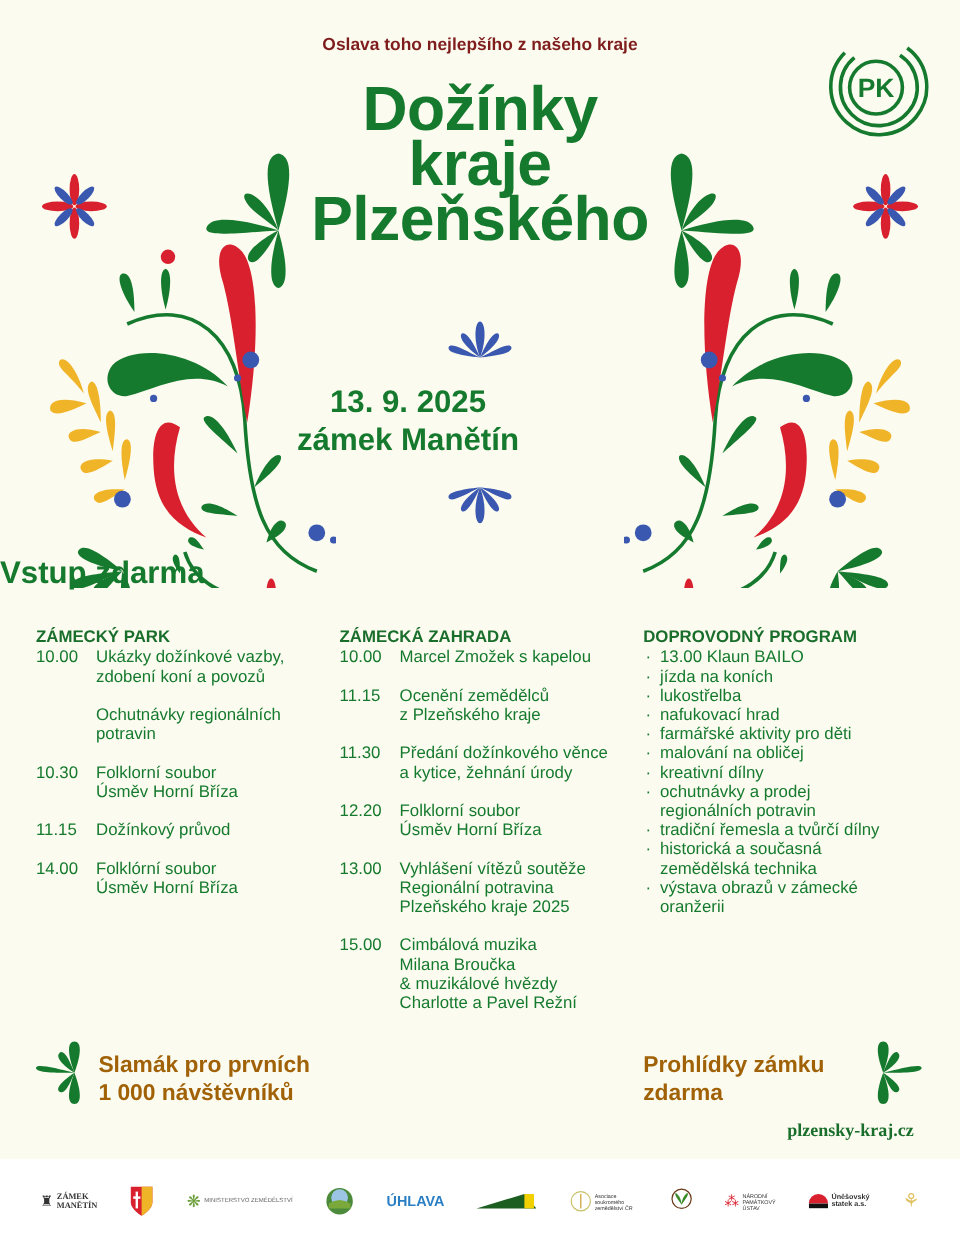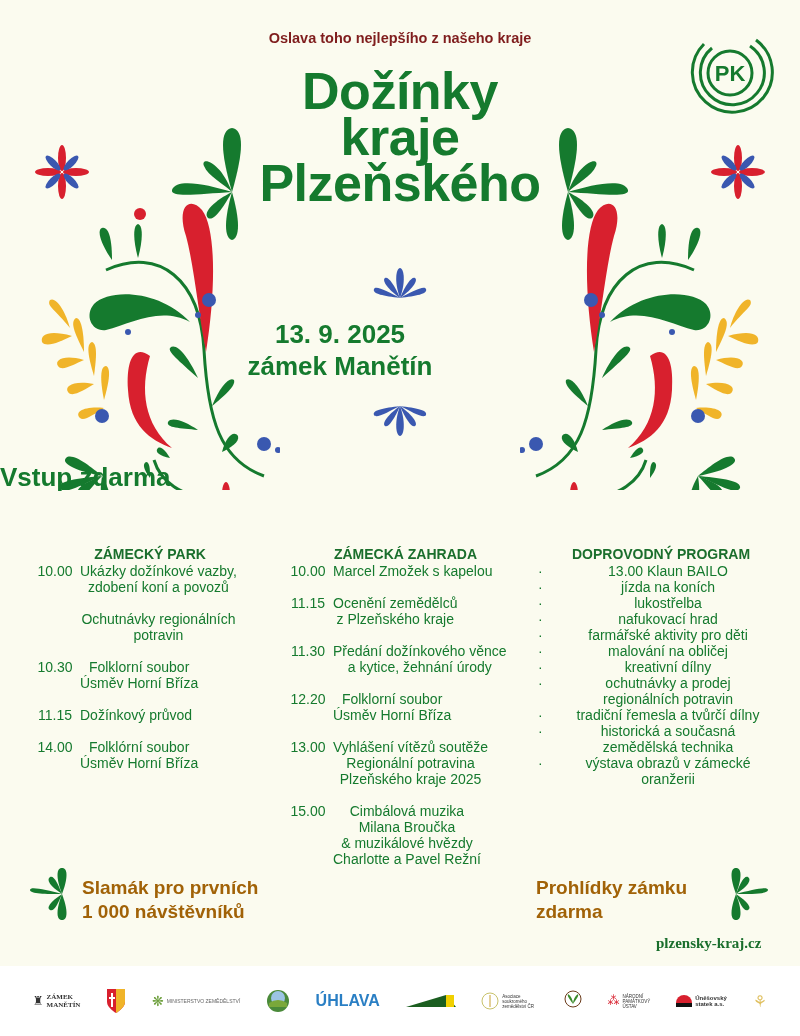--- a/index.html
+++ b/index.html
@@ -2,21 +2,21 @@
 <html><head>
 <meta charset="utf-8">
 <style>
   html,body{margin:0;padding:0;}
   body{width:800px;height:1036px;background:#fbfbef;position:relative;overflow:hidden;font-family:"Liberation Sans","DejaVu Sans",sans-serif;color:#157a2e;}
   .abs{position:absolute;}
   .tagline{left:0;width:800px;top:30px;text-align:center;font-size:14.5px;font-weight:bold;color:#7f1d1d;}
   .title{left:0;width:800px;top:68px;text-align:center;font-size:52px;line-height:46px;font-weight:bold;color:#157a2e;letter-spacing:-0.5px;}
   .date{left:0;width:680px;top:318px;text-align:center;font-size:26px;line-height:32px;font-weight:bold;color:#157a2e;}
   .entry{left:0;width:800px;top:462px;text-align:left;font-size:26px;font-weight:bold;color:#157a2e;}
-  .col{top:546px;font-size:14px;line-height:16px;color:#157a2e;text-align:center;}
+  .col{top:522px;font-size:14px;line-height:16px;color:#157a2e;}
   .col h3{margin:0 0 1px 0;font-size:14px;font-weight:bold;color:#1a6e2c;line-height:16px;}
   .row{display:flex;margin-bottom:16px;}
   .row .t{width:50px;flex:none;}
   .row .d{white-space:pre-line;}
   .row .d .gap{display:block;height:16px;}
   .extra ul{margin:0;padding:0;list-style:none;}
   .extra li{padding-left:14px;position:relative;white-space:pre-line;}
   .extra li:before{content:"·";position:absolute;left:2px;top:0;}
   .promo{font-size:19px;line-height:24px;font-weight:bold;color:#a16207;}
   .web{left:656px;top:935px;font-size:15px;font-weight:bold;color:#1a6e2c;font-family:Liberation Serif, serif;}
@@ -350,21 +350,21 @@
       <span style="font-size:5px;color:#666">MINISTERSTVO ZEMĚDĚLSTVÍ</span>
     </div>
   <div class="logo">
       <svg width="24" height="24" viewBox="0 0 24 24">
         <circle cx="12" cy="12" r="11" fill="#4a8a3a"></circle>
         <circle cx="12" cy="9" r="7" fill="#9cc4e4"></circle>
         <path d="M3 14 Q12 8 21 14 V18 H3Z" fill="#7aa83a"></path>
       </svg>
     </div>
   <div class="logo">
-      <span style="color:#2a7fc4;font-weight:bold;font-size:16px">ÚHLAVA</span>
+      <span style="color:#2a7fc4;font-weight:bold;font-size:12px">ÚHLAVA</span>
     </div>
   <div class="logo">
       <svg width="50" height="16" viewBox="0 0 50 16">
         <path d="M0 14 L40 2 L50 14Z" fill="#1b5e20"></path>
         <rect x="40" y="2" width="8" height="12" fill="#f0d000"></rect>
       </svg>
     </div>
   <div class="logo">
       <svg width="18" height="18" viewBox="0 0 18 18">
         <circle cx="9" cy="9" r="8" fill="none" stroke="#c8c26a"></circle>

